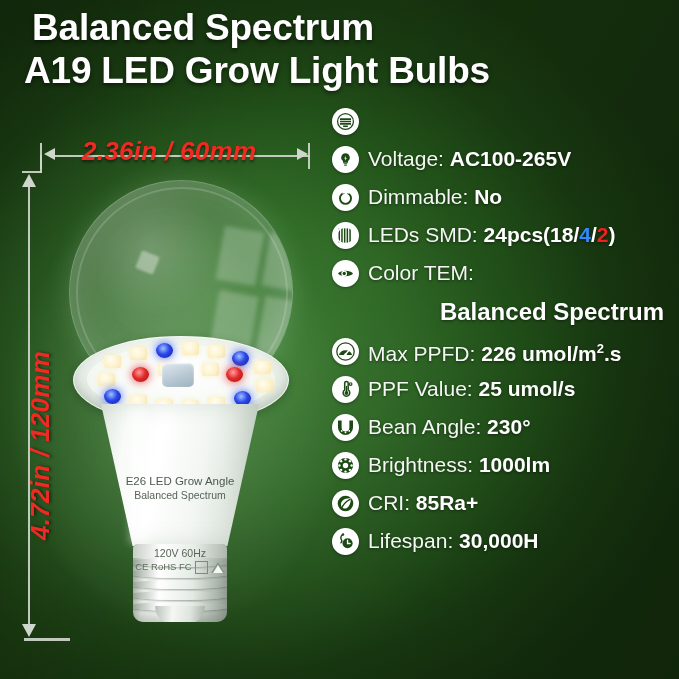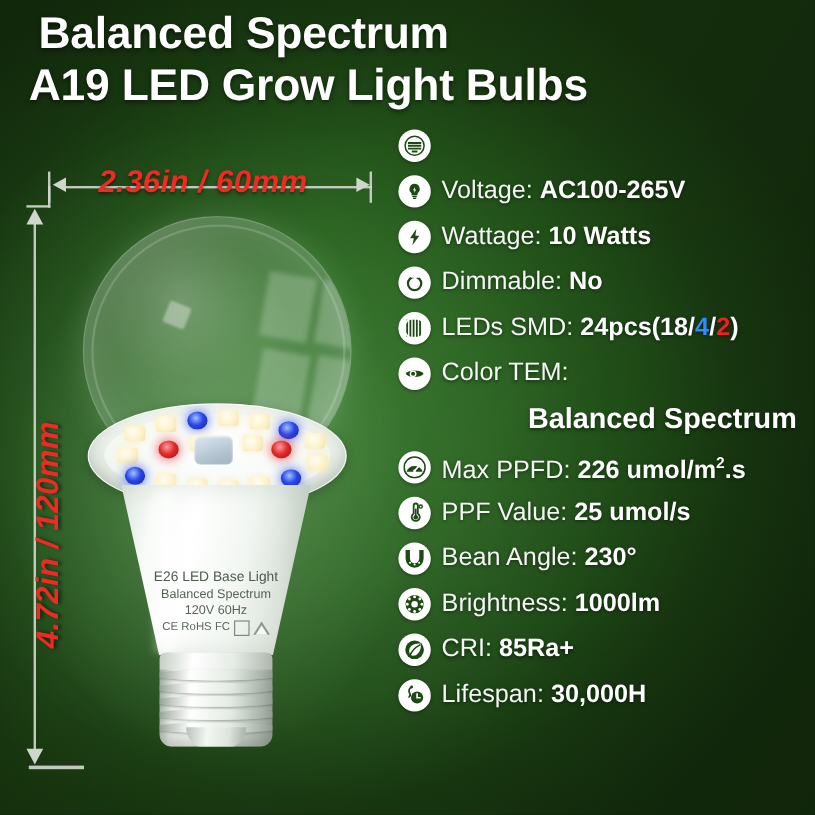--- a/index.html
+++ b/index.html
@@ -254,21 +254,21 @@
     position: absolute;
     left: 48px; top: 298px;
     width: 154px;
     text-align: center;
     color: #5c6a5c;
     line-height: 1.32;
     z-index: 5;
   }
   .label-l1 { font-size: 11.5px; color: #4e5b4e; }
   .label-l2 { font-size: 10.5px; color: #576457; }
-  .label-l3 { font-size: 10.5px; color: #576457; }
+  .label-l3 { font-size: 10.5px; color: #576457; margin-top: 44px; }
   .label-l4 {
     font-size: 9.5px; color: #5c6a5c;
     display: flex; align-items: center; justify-content: center; gap: 3px;
   }
   .cert-box {
     display: inline-block;
     width: 11px; height: 11px;
     border: 1px solid #7e8a7e;
   }
   .cert-tri {
@@ -453,21 +453,21 @@
       <div class="led w" style="left:108px; top:63px;"></div>
       <div class="led w" style="left:134px; top:60px;"></div>
       <div class="led b" style="left:160px; top:54px;"></div>
       <div class="led-hub"></div>
     </div>
 
     <div class="neck"></div>
     <div class="neck-sheen"></div>
 
     <div class="label-text">
-      <div class="label-l1">E26 LED Base Light</div>
+      <div class="label-l1">E26 LED Grow Angle</div>
       <div class="label-l2">Balanced Spectrum</div>
       <div class="label-l3">120V 60Hz</div>
       <div class="label-l4">
         <span>CE RoHS FC</span>
         <span class="cert-box"></span>
         <span class="cert-tri"></span>
       </div>
     </div>
 
     <div class="base">
@@ -503,32 +503,20 @@
           <rect x="10.2" y="18.6" width="3.6" height="1.4" rx="0.6" fill="#1d4a14"></rect>
           <path d="M12.6 7.4 l-2.3 3.4 h1.6 l-0.5 2.8 2.3-3.5 h-1.6 z" fill="#ffffff"></path>
         </svg>
       </span>
       <span class="spec-text">
         <span>Voltage:</span>
         <b>AC100-265V</b>
       </span>
     </div>
 
-    <div class="spec-row">
-      <span class="spec-icon">
-        <svg width="19" height="19" viewBox="0 0 24 24">
-          <circle cx="12" cy="12" r="11" fill="#ffffff"></circle>
-          <path d="M13.8 3.5 L7.2 13.2 h4 L9.6 20.8 L17 10.6 h-4.2 z" fill="#1d4a14"></path>
-        </svg>
-      </span>
-      <span class="spec-text">
-        <span>Wattage:</span>
-        <b>10 Watts</b>
-      </span>
-    </div>
 
     <div class="spec-row">
       <span class="spec-icon">
         <svg width="19" height="19" viewBox="0 0 24 24">
           <circle cx="12" cy="12" r="11" fill="#ffffff"></circle>
           <circle cx="12" cy="13" r="7" fill="none" stroke="#1d4a14" stroke-width="2.4"></circle>
           <path d="M8 3 h9 v4 h-9 z" fill="#ffffff"></path>
           <path d="M12.5 3.5 v5" stroke="#ffffff" stroke-width="2.6"></path>
         </svg>
       </span>

